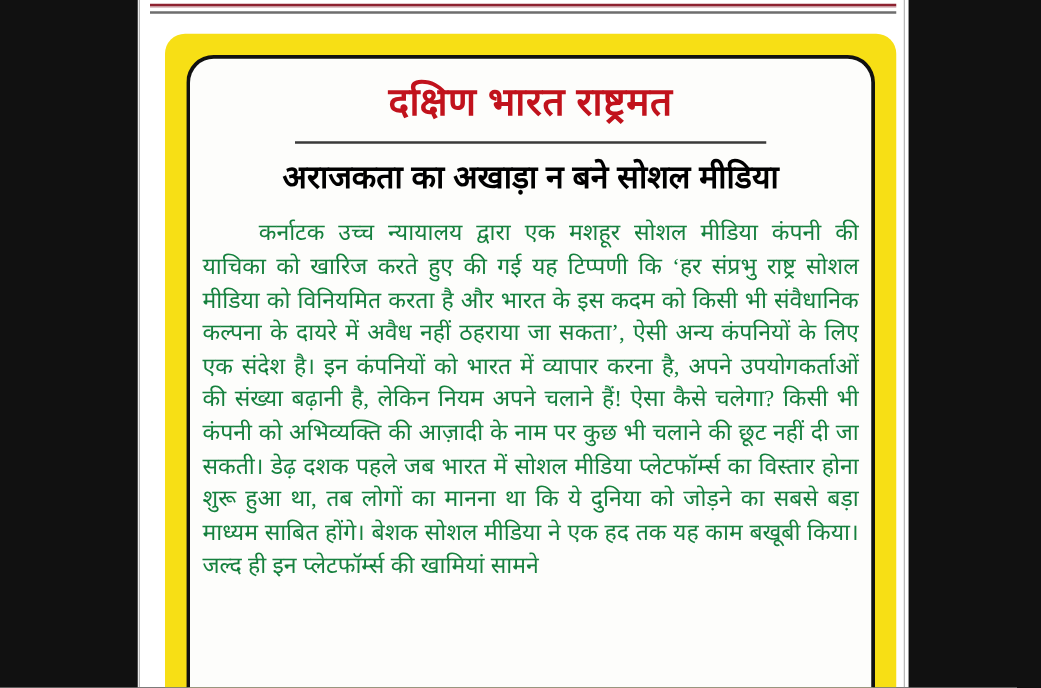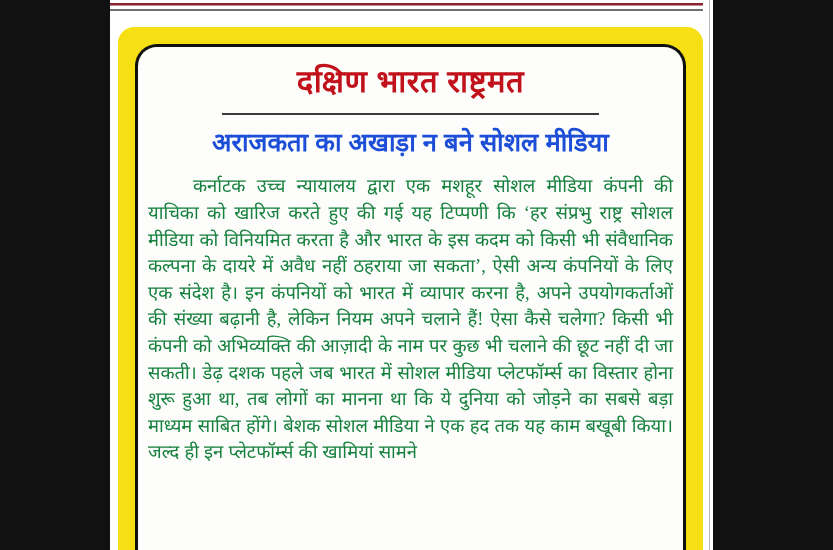--- a/index.html
+++ b/index.html
@@ -28,21 +28,21 @@
     bottom: 0;
     background: #111111;
     z-index: 40;
   }
   .letterbox.left  { left: 0;  width: 110px; }
   .letterbox.right { right: 0; width: 106px; }
 
   
   #page {
     position: absolute;
-    left: 96px;
+    left: 110px;
     top: 0;
     width: 617px;
     height: 550px;
     background: #ffffff;
     overflow: hidden;
     z-index: 10;
   }
 
   
   .page-edge-rule {
@@ -128,21 +128,21 @@
   .masthead-divider {
     width: 377px;
     height: 2px;
     background: #3a3a3a;
     margin: 11px auto 0 auto;
   }
 
   
   .headline {
     text-align: center;
-    color: #1d4ed8;
+    color: #000000;
     font-family: "Liberation Sans", "DejaVu Sans", sans-serif;
     font-weight: bold;
     font-size: 25.5px;
     line-height: 1.2;
     margin: 12px 0 0 0;
     white-space: nowrap;
   }
 
   
   .body-copy {

